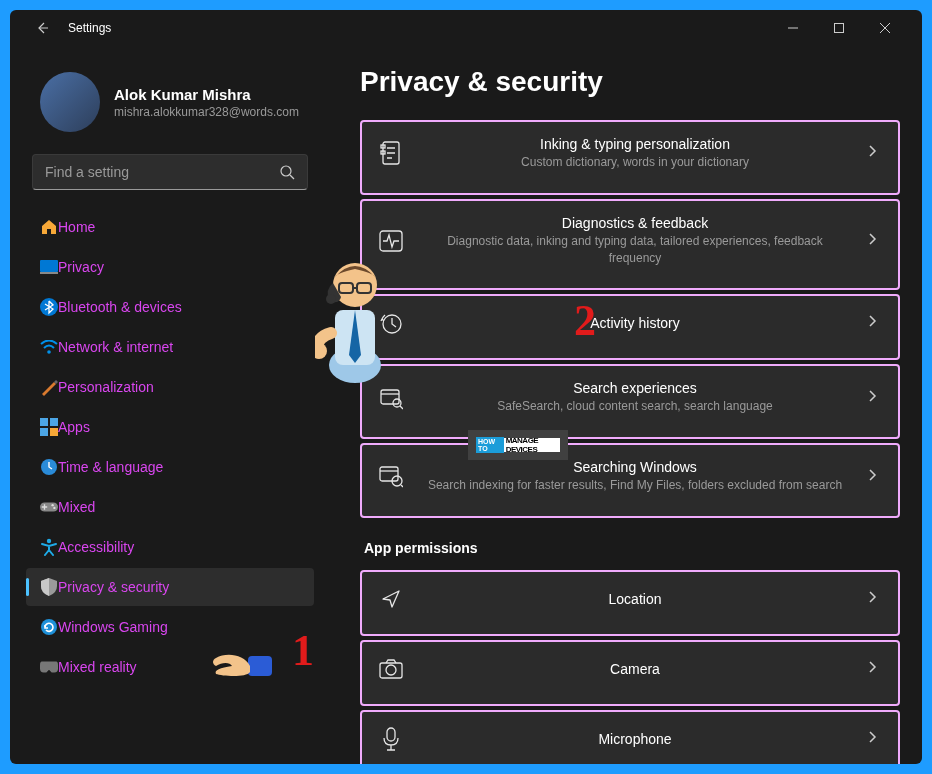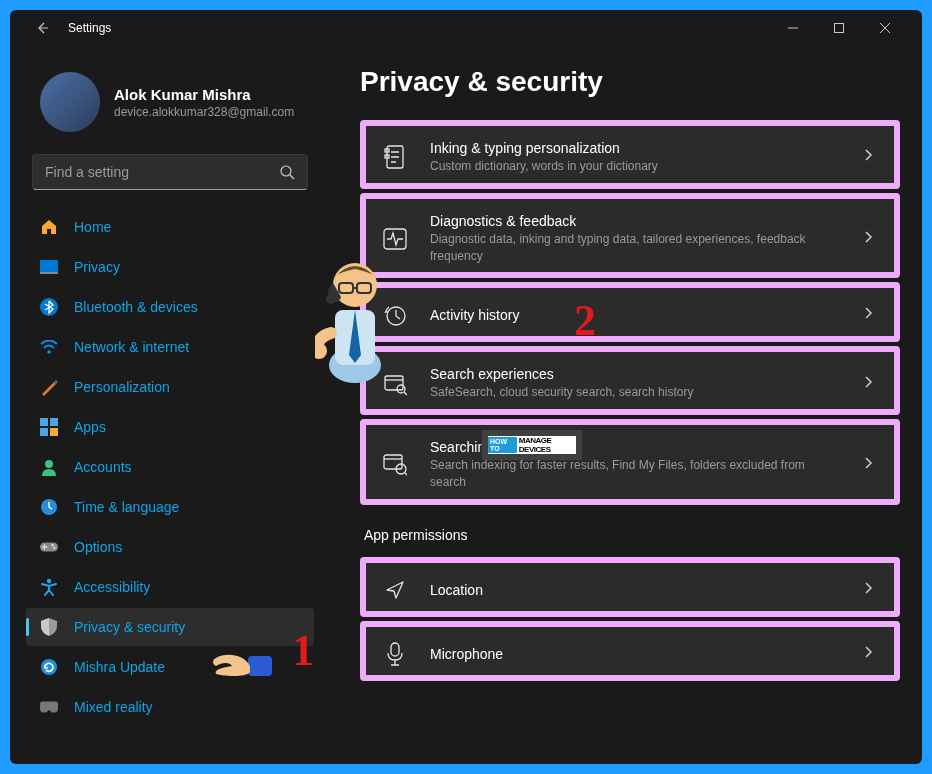--- a/index.html
+++ b/index.html
@@ -111,25 +111,24 @@
   .nav-list {
     display: flex;
     flex-direction: column;
     gap: 2px;
     padding: 0 6px;
   }
   .nav-item {
     height: 38px;
     display: flex;
     align-items: center;
-    gap: 16px;
     padding: 0 14px;
     border-radius: 4px;
     cursor: pointer;
-    color: #0ea5e9;
+    color: #d946ef;
     font-size: 14px;
     position: relative;
   }
   .nav-item.selected { background: #2d2d2d; }
   .nav-item.selected::before {
     content: "";
     position: absolute;
     left: 0;
     top: 10px;
     bottom: 10px;
@@ -155,28 +154,29 @@
     font-weight: 600;
     margin-bottom: 22px;
   }
   .cards {
     display: flex;
     flex-direction: column;
     gap: 4px;
   }
   .card {
     background: #2b2b2b;
-    border: 6px solid #f0abfc;
+    border: 2px solid #f0abfc;
     border-radius: 4px;
-    padding: 14px 20px 8px 16px;
+    padding: 14px 20px 22px 16px;
     display: flex;
     align-items: center;
     gap: 22px;
     cursor: pointer;
     min-height: 60px;
+    text-align: center;
   }
   .card-icon {
     width: 26px;
     height: 26px;
     display: flex;
     align-items: center;
     justify-content: center;
     flex-shrink: 0;
     color: #eaeaea;
   }
@@ -187,21 +187,21 @@
   }
   .card-sub {
     font-size: 12px;
     color: #9a9a9a;
     margin-top: 2px;
     line-height: 1.4;
   }
   .chevron { color: #cccccc; flex-shrink: 0; }
   .section-title {
     font-size: 14px;
-    font-weight: 400;
+    font-weight: 700;
     margin: 22px 0 14px 4px;
   }
   
   .annotation {
     position: absolute;
     pointer-events: none;
   }
   .anno-1 { left: 282px; top: 615px; font-size: 44px; font-weight: bold; color: #e11b1b; font-family: serif; }
   .anno-2 { left: 564px; top: 285px; font-size: 44px; font-weight: bold; color: #e11b1b; font-family: serif; }
   .hand {
@@ -217,26 +217,26 @@
   .character {
     position: absolute;
     left: 305px;
     top: 245px;
     width: 80px;
     height: 130px;
     pointer-events: none;
   }
   .watermark {
     position: absolute;
-    left: 472px;
+    left: 458px;
     top: 420px;
     width: 100px;
     height: 30px;
     background: #ffffff;
-    border: 6px solid #404040;
+    border: 8px solid #404040;
     display: flex;
     align-items: center;
     justify-content: center;
     font-size: 8px;
     font-weight: bold;
     pointer-events: none;
   }
   .watermark .how { background:#1b9dd9; color:#fff; padding:1px 2px; margin-right:2px; font-size:7px; }
   .container { position: relative; width: 100%; height: 100%; }
 </style>
@@ -271,21 +271,21 @@
           </div>
     </div>
   </div>
 
   <div class="app-body">
     <div class="sidebar">
       <div class="profile">
         <div class="avatar"></div>
         <div>
           <div class="profile-name">Alok Kumar Mishra</div>
-          <div class="profile-email">device.alokkumar328@gmail.com</div>
+          <div class="profile-email">mishra.alokkumar328@words.com</div>
         </div>
       </div>
       <div class="search-box">
         <input class="search-input" placeholder="Find a setting" style="">
         <svg width="16" height="16" viewBox="0 0 16 16">
               <circle cx="7" cy="7" r="5" stroke="#ccc" stroke-width="1.2" fill="none"></circle>
               <path d="M11 11 L15 15" stroke="#ccc" stroke-width="1.2"></path>
             </svg>
       </div>
       <div class="nav-list" id="nav-list">
@@ -341,45 +341,36 @@
                   <rect x="10" y="0" width="8" height="8" fill="#4ca6e6"></rect>
                   <rect x="0" y="10" width="8" height="8" fill="#4ca6e6"></rect>
                   <rect x="10" y="10" width="8" height="8" fill="#f7a838"></rect>
                 </svg>
               </span>
               <span>Apps</span>
             </div>
             <div class="nav-item">
               <span class="nav-icon">
                 <svg width="18" height="18" viewBox="0 0 18 18">
-                  <circle cx="9" cy="6" r="4" fill="#3cc47a"></circle>
-                  <path d="M2 18 Q2 11 9 11 Q16 11 16 18 Z" fill="#3cc47a"></path>
-                </svg>
-              </span>
-              <span>Accounts</span>
-            </div>
-            <div class="nav-item">
-              <span class="nav-icon">
-                <svg width="18" height="18" viewBox="0 0 18 18">
                   <circle cx="9" cy="9" r="8" fill="#2a8bd8"></circle>
                   <path d="M9 4 V9 L12 11" stroke="#fff" stroke-width="1.4" fill="none"></path>
                 </svg>
               </span>
               <span>Time &amp; language</span>
             </div>
             <div class="nav-item">
               <span class="nav-icon">
                 <svg width="20" height="14" viewBox="0 0 20 14">
                   <rect x="0" y="2" width="20" height="10" rx="5" fill="#888"></rect>
                   <circle cx="14" cy="5" r="1.3" fill="#ddd"></circle>
                   <circle cx="16" cy="8" r="1.3" fill="#ddd"></circle>
                   <path d="M5 4 V10 M2 7 H8" stroke="#ddd" stroke-width="1.5"></path>
                 </svg>
               </span>
-              <span>Options</span>
+              <span>Mixed</span>
             </div>
             <div class="nav-item">
               <span class="nav-icon">
                 <svg width="18" height="18" viewBox="0 0 18 18">
                   <circle cx="9" cy="3" r="2.2" fill="#1eaae6"></circle>
                   <path d="M2 6 L9 8 L16 6 M9 8 V12 M9 12 L5 17 M9 12 L13 17" stroke="#1eaae6" stroke-width="2" fill="none" stroke-linecap="round"></path>
                 </svg>
               </span>
               <span>Accessibility</span>
             </div>
@@ -393,21 +384,21 @@
               <span>Privacy &amp; security</span>
             </div>
             <div class="nav-item">
               <span class="nav-icon">
                 <svg width="18" height="18" viewBox="0 0 18 18">
                   <circle cx="9" cy="9" r="8" fill="#1e90d8"></circle>
                   <path d="M5 9 A4 4 0 1 1 6 12" stroke="#fff" stroke-width="1.6" fill="none"></path>
                   <path d="M5 7 L5 10 L8 10" stroke="#fff" stroke-width="1.6" fill="none"></path>
                 </svg>
               </span>
-              <span>Mishra Update</span>
+              <span>Windows Gaming</span>
             </div>
             <div class="nav-item">
               <span class="nav-icon">
                 <svg width="20" height="12" viewBox="0 0 20 12">
                   <path d="M2 0 H18 Q20 0 20 4 V8 Q20 12 16 12 H13 L10 9 L7 12 H4 Q0 12 0 8 V4 Q0 0 2 0 Z" fill="#777"></path>
                 </svg>
               </span>
               <span>Mixed reality</span>
             </div>
           </div>
@@ -467,21 +458,21 @@
               <div class="card-icon">
                 <svg width="24" height="24" viewBox="0 0 24 24">
                   <rect x="2" y="4" width="18" height="14" rx="2" stroke="#e6e6e6" stroke-width="1.3" fill="none"></rect>
                   <path d="M2 8 H20" stroke="#e6e6e6" stroke-width="1.3" fill="none"></path>
                   <circle cx="18" cy="17" r="4" stroke="#e6e6e6" stroke-width="1.3" fill="none"></circle>
                   <path d="M21 20 L24 23" stroke="#e6e6e6" stroke-width="1.3" fill="none"></path>
                 </svg>
               </div>
               <div class="card-body">
                 <div class="card-title">Search experiences</div>
-                <div class="card-sub">SafeSearch, cloud security search, search history</div>
+                <div class="card-sub">SafeSearch, cloud content search, search language</div>
               </div>
               <span><svg class="chevron" width="12" height="14" viewBox="0 0 12 14">
                   <path d="M4 2 L9 7 L4 12" stroke="#ccc" stroke-width="1.5" fill="none"></path>
                 </svg></span>
             </div>
             <div class="card">
               <div class="card-icon">
                 <svg width="24" height="22" viewBox="0 0 24 22">
                   <rect x="1" y="1" width="18" height="14" rx="2" stroke="#e6e6e6" stroke-width="1.3" fill="none"></rect>
                   <path d="M1 5 H19" stroke="#e6e6e6" stroke-width="1.3" fill="none"></path>
@@ -501,20 +492,35 @@
       <div class="section-title">App permissions</div>
       <div class="cards" id="perm-cards">
             <div class="card">
               <div class="card-icon">
                 <svg width="22" height="22" viewBox="0 0 22 22">
                   <path d="M3 11 L19 3 L12 19 L10 12 Z" stroke="#e6e6e6" stroke-width="1.3" fill="none" stroke-linejoin="round"></path>
                 </svg>
               </div>
               <div class="card-body">
                 <div class="card-title">Location</div>
+              </div>
+              <span><svg class="chevron" width="12" height="14" viewBox="0 0 12 14">
+                  <path d="M4 2 L9 7 L4 12" stroke="#ccc" stroke-width="1.5" fill="none"></path>
+                </svg></span>
+            </div>
+            <div class="card">
+              <div class="card-icon">
+                <svg width="24" height="20" viewBox="0 0 24 20">
+                  <rect x="1" y="4" width="22" height="15" rx="2" stroke="#e6e6e6" stroke-width="1.3" fill="none"></rect>
+                  <path d="M7 4 L9 1 H15 L17 4" stroke="#e6e6e6" stroke-width="1.3" fill="none"></path>
+                  <circle cx="12" cy="11" r="5" stroke="#e6e6e6" stroke-width="1.3" fill="none"></circle>
+                </svg>
+              </div>
+              <div class="card-body">
+                <div class="card-title">Camera</div>
               </div>
               <span><svg class="chevron" width="12" height="14" viewBox="0 0 12 14">
                   <path d="M4 2 L9 7 L4 12" stroke="#ccc" stroke-width="1.5" fill="none"></path>
                 </svg></span>
             </div>
             <div class="card">
               <div class="card-icon">
                 <svg width="18" height="24" viewBox="0 0 18 24">
                   <rect x="5" y="1" width="8" height="13" rx="4" stroke="#e6e6e6" stroke-width="1.3" fill="none"></rect>
                   <path d="M2 11 Q2 18 9 18 Q16 18 16 11 M9 18 V23 M5 23 H13" stroke="#e6e6e6" stroke-width="1.3" fill="none"></path>

